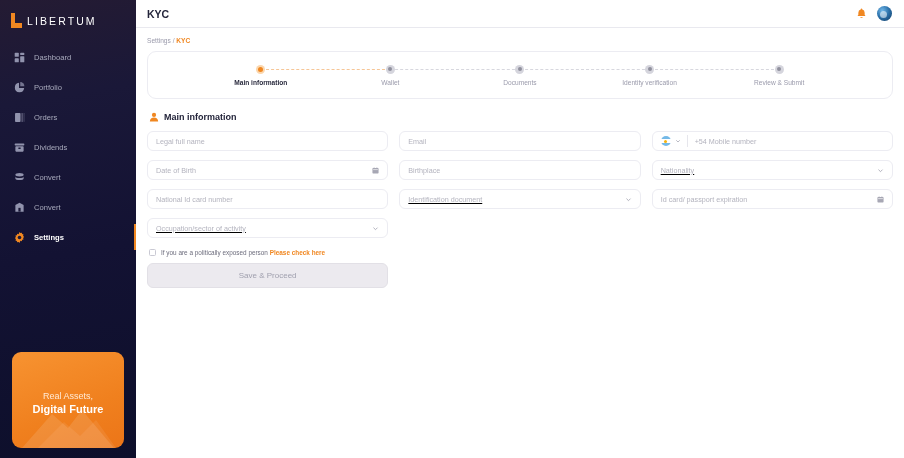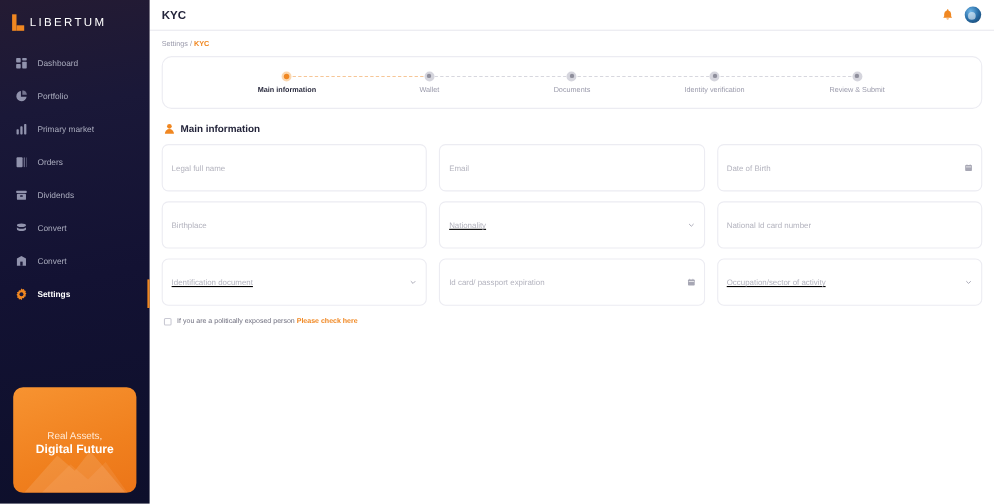--- a/index.html
+++ b/index.html
@@ -135,21 +135,21 @@
   
   .section-head {
     display: flex; align-items: center; gap: 5px; margin: 13px 0 9px 2px;
   }
   .section-ic { width: 10px; height: 10px; color: #f08721; }
   .section-ic svg { width: 10px; height: 10px; display: block; }
   .section-title { font-size: 9px; font-weight: bold; color: #23243a; }
 
   .grid { display: grid; grid-template-columns: 1fr 1fr 1fr; gap: 9px 11px; }
   .field {
-    height: 43px; border: 1px solid #ececf2; border-radius: 6px;
+    height: 20px; border: 1px solid #ececf2; border-radius: 6px;
     display: flex; align-items: center; padding: 0 8px; background: #fff;
     cursor: text; position: relative;
   }
   .field.select { cursor: pointer; text-decoration: underline; }
   .ph { font-size: 7.2px; color: #b3b3be; white-space: nowrap; }
   .field .trail { margin-left: auto; display: flex; align-items: center; }
   .cal { width: 7px; height: 7px; color: #a7a7b4; }
   .cal svg { width: 7px; height: 7px; display: block; }
   .chev { width: 7px; height: 7px; color: #a7a7b4; }
   .chev svg { width: 7px; height: 7px; display: block; }
@@ -210,30 +210,20 @@
         <span class="nav-label">Dashboard</span>
       </div>
       <div class="nav-item">
         <span class="nav-ic">
             <svg viewBox="0 0 16 16" fill="currentColor">
               <path d="M7.3 1.2A6.8 6.8 0 1 0 14.8 8.7H7.3z"></path>
               <path d="M9.1 0v6h6A6 6 0 0 0 9.1 0z" opacity=".75"></path>
             </svg>
           </span>
         <span class="nav-label">Portfolio</span>
-      </div>
-      <div class="nav-item">
-        <span class="nav-ic">
-            <svg viewBox="0 0 16 16" fill="currentColor">
-              <rect x="1.5" y="8" width="3" height="7" rx="1"></rect>
-              <rect x="6.5" y="4" width="3" height="11" rx="1"></rect>
-              <rect x="11.5" y="1" width="3" height="14" rx="1"></rect>
-            </svg>
-          </span>
-        <span class="nav-label">Primary market</span>
       </div>
       <div class="nav-item">
         <span class="nav-ic">
             <svg viewBox="0 0 16 16" fill="currentColor">
               <rect x="1.5" y="1.5" width="8" height="13" rx="1.2"></rect>
               <rect x="11" y="1.5" width="1.6" height="13" rx=".8" opacity=".7"></rect>
               <rect x="14" y="1.5" width="1.2" height="13" rx=".6" opacity=".45"></rect>
             </svg>
           </span>
         <span class="nav-label">Orders</span>
@@ -358,20 +348,30 @@
         <span class="section-title">Main information</span>
       </div>
 
       <div class="grid">
         <div class="field">
           <span class="ph">Legal full name</span>
         </div>
         <div class="field">
           <span class="ph">Email</span>
         </div>
+        <div class="field">
+          <span class="phone-flag"></span>
+          <span class="phone-chev">
+              <svg viewBox="0 0 12 12" fill="none" stroke="currentColor" stroke-width="1.6">
+                <path d="M2.5 4.5 6 8l3.5-3.5"></path>
+              </svg>
+            </span>
+          <span class="phone-sep"></span>
+          <span class="ph">+54 Mobile number</span>
+        </div>
 
         <div class="field">
           <span class="ph">Date of Birth</span>
           <span class="trail">
               <span class="cal">
                 <svg viewBox="0 0 16 16" fill="currentColor">
                   <rect x="1" y="2.5" width="14" height="12.5" rx="1.6"></rect>
                   <rect x="2.6" y="5.6" width="10.8" height="1.4" fill="#fff"></rect>
                   <rect x="4" y="0.5" width="1.5" height="3.2" rx=".7"></rect>
                   <rect x="10.5" y="0.5" width="1.5" height="3.2" rx=".7"></rect>
@@ -430,15 +430,16 @@
               </span>
             </span>
         </div>
       </div>
 
       <div class="pep-row">
         <span class="cbox"></span>
         <span class="pep-text"><span>If you are a politically exposed person</span> <b>Please check here</b></span>
       </div>
 
+      <button class="save-btn">Save &amp; Proceed</button>
     </div>
   </div>
 </div>
 
 </body></html>

